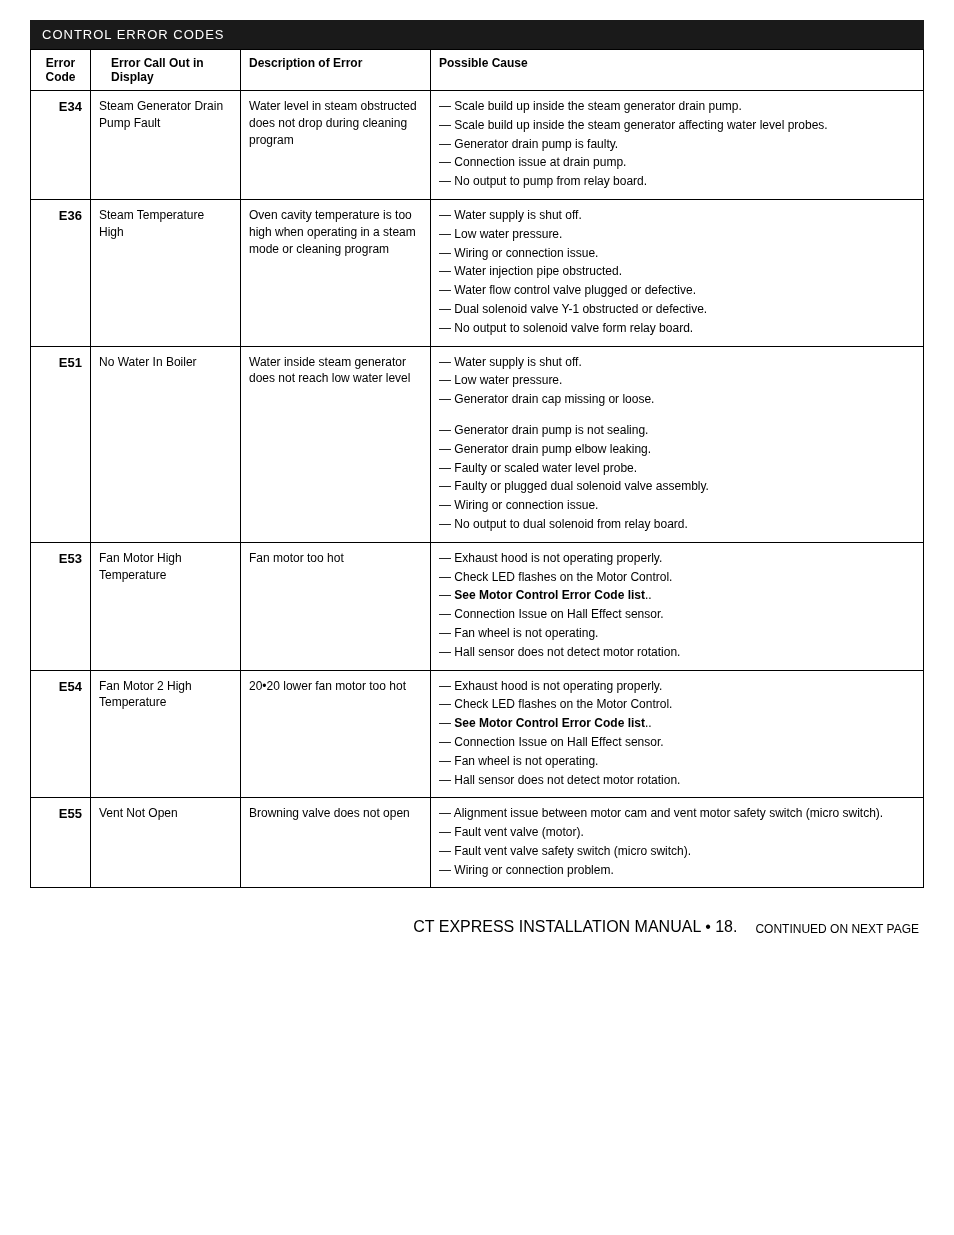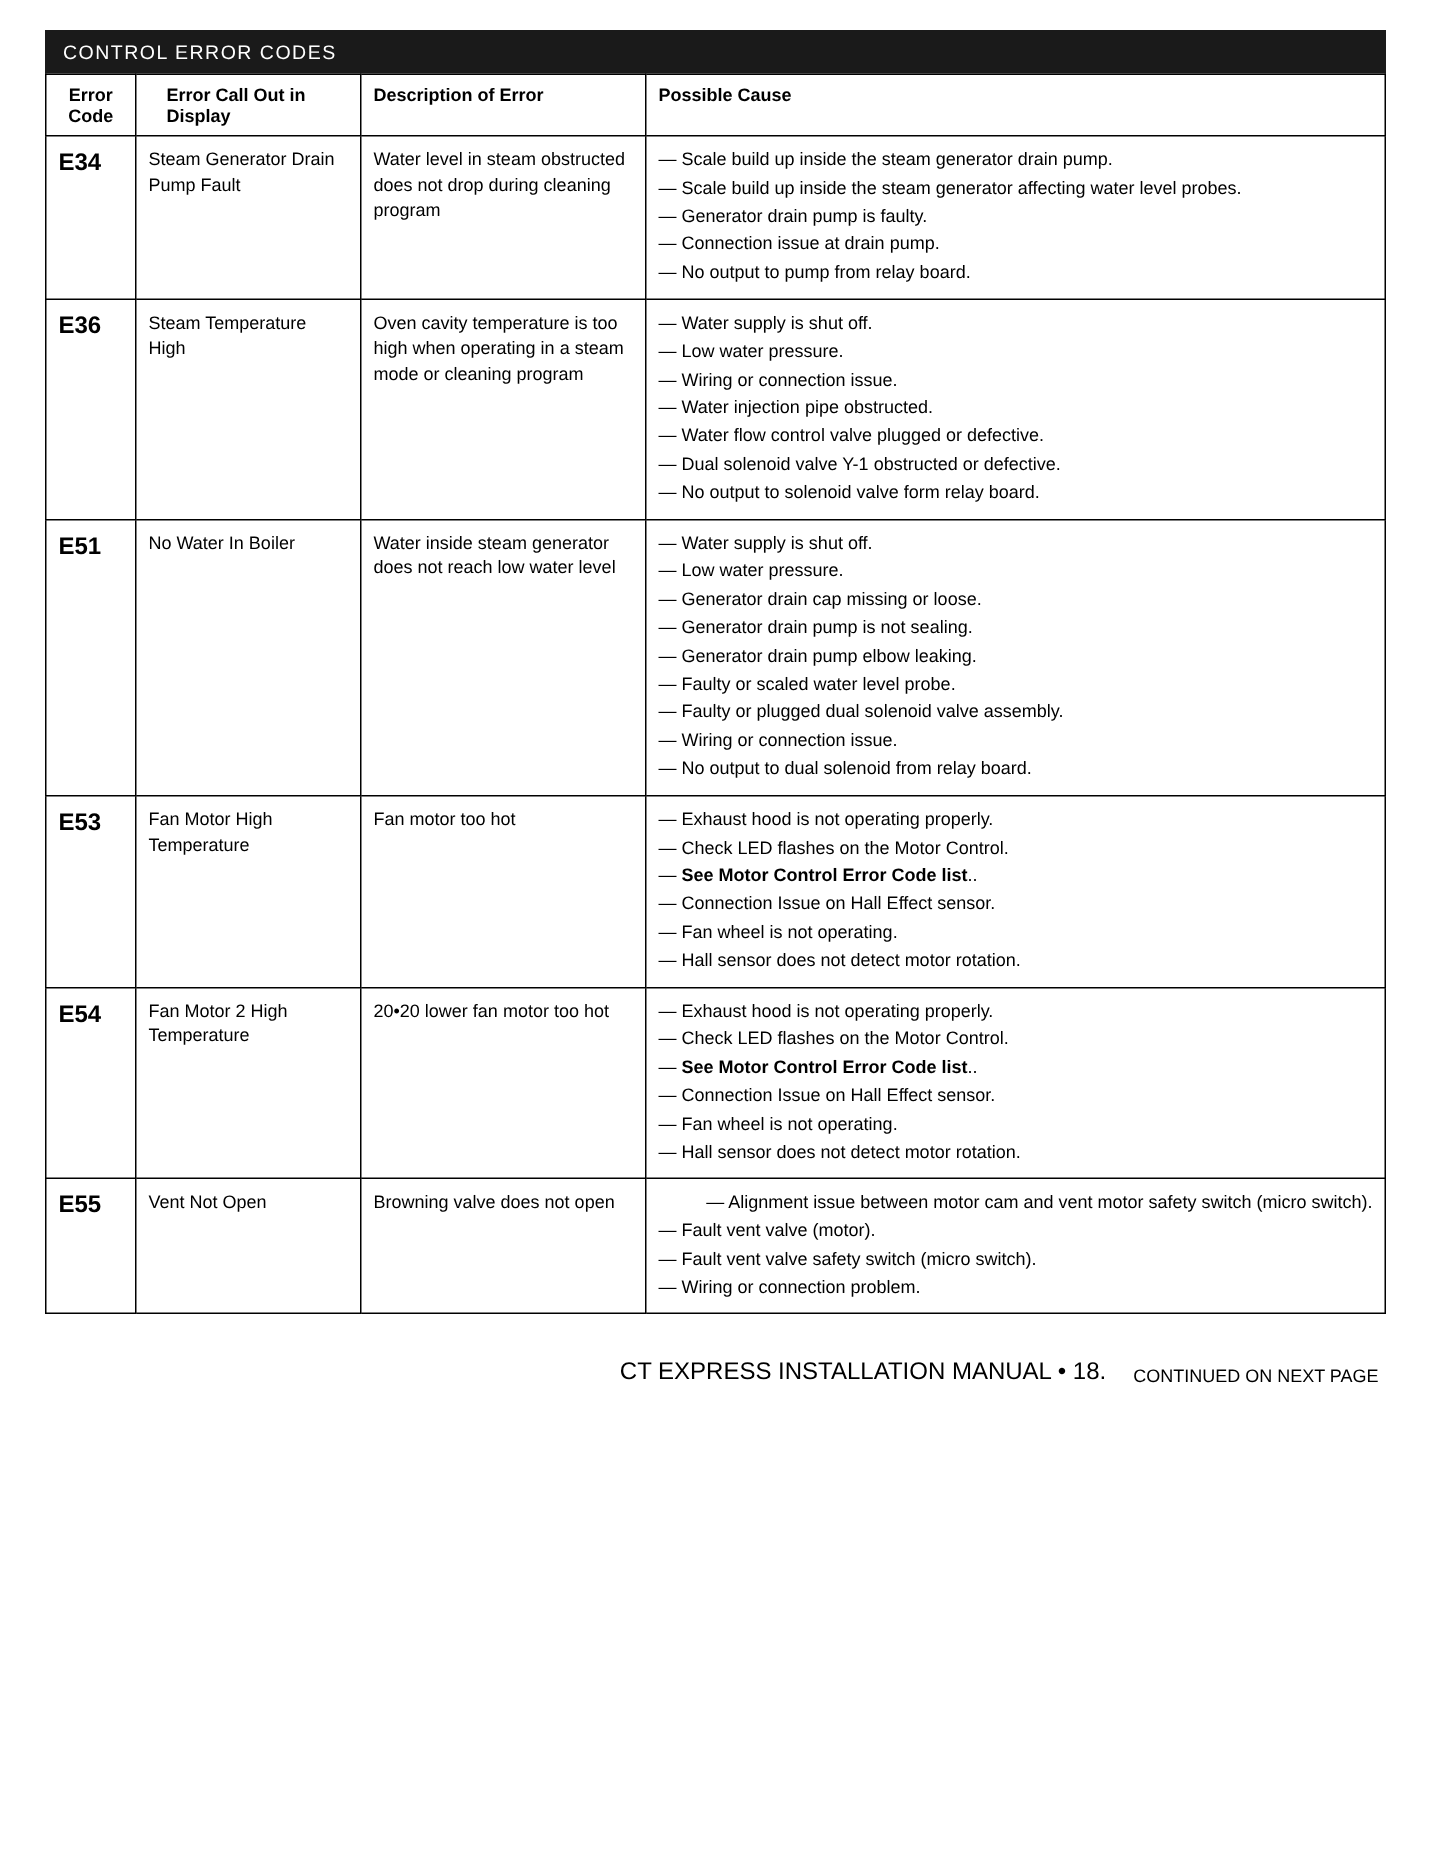--- a/index.html
+++ b/index.html
@@ -44,22 +44,22 @@
     }
     tbody td {
       border: 1px solid #000;
       padding: 7px 8px;
       vertical-align: top;
       font-size: 12px;
       line-height: 1.4;
     }
     .error-code {
       font-weight: bold;
-      font-size: 16px;
-      text-align: left;
+      font-size: 13px;
+      text-align: right;
     }
     .footer-area {
       display: flex;
       justify-content: space-between;
       align-items: flex-end;
       margin-top: 30px;
       padding: 0 5px;
     }
     .footer-center {
       text-align: center;
@@ -115,21 +115,21 @@
             <div style="margin-bottom: 2px;">— No output to solenoid valve form relay board.</div>
           </td>
         </tr>
         <tr>
           <td class="error-code">E51</td>
           <td>No Water In Boiler</td>
           <td>Water inside steam generator does not reach low water level</td>
           <td>
             <div style="margin-bottom: 2px;">— Water supply is shut off.</div>
             <div style="margin-bottom: 2px;">— Low water pressure.</div>
-            <div style="margin-bottom: 2px;">— Generator drain cap missing or loose.</div>
+            <div style="margin-bottom: 14px;">— Generator drain cap missing or loose.</div>
             <div style="margin-bottom: 2px;">— Generator drain pump is not sealing.</div>
             <div style="margin-bottom: 2px;">— Generator drain pump elbow leaking.</div>
             <div style="margin-bottom: 2px;">— Faulty or scaled water level probe.</div>
             <div style="margin-bottom: 2px;">— Faulty or plugged dual solenoid valve assembly.</div>
             <div style="margin-bottom: 2px;">— Wiring or connection issue.</div>
             <div style="margin-bottom: 2px;">— No output to dual solenoid from relay board.</div>
           </td>
         </tr>
         <tr>
           <td class="error-code">E53</td>
@@ -155,21 +155,21 @@
             <div style="margin-bottom: 2px;">— Connection Issue on Hall Effect sensor.</div>
             <div style="margin-bottom: 2px;">— Fan wheel is not operating.</div>
             <div style="margin-bottom: 2px;">— Hall sensor does not detect motor rotation.</div>
           </td>
         </tr>
         <tr>
           <td class="error-code">E55</td>
           <td>Vent Not Open</td>
           <td>Browning valve does not open</td>
           <td>
-            <div style="margin-bottom: 2px; text-align: right;">— Alignment issue between motor cam and vent motor safety switch (micro switch).</div>
+            <div style="margin-bottom: 2px;">— Alignment issue between motor cam and vent motor safety switch (micro switch).</div>
             <div style="margin-bottom: 2px;">— Fault vent valve (motor).</div>
             <div style="margin-bottom: 2px;">— Fault vent valve safety switch (micro switch).</div>
             <div style="margin-bottom: 2px;">— Wiring or connection problem.</div>
           </td>
         </tr>
       </tbody>
   </table>
 
   <div class="footer-area">
     <div style="flex:1"></div>

